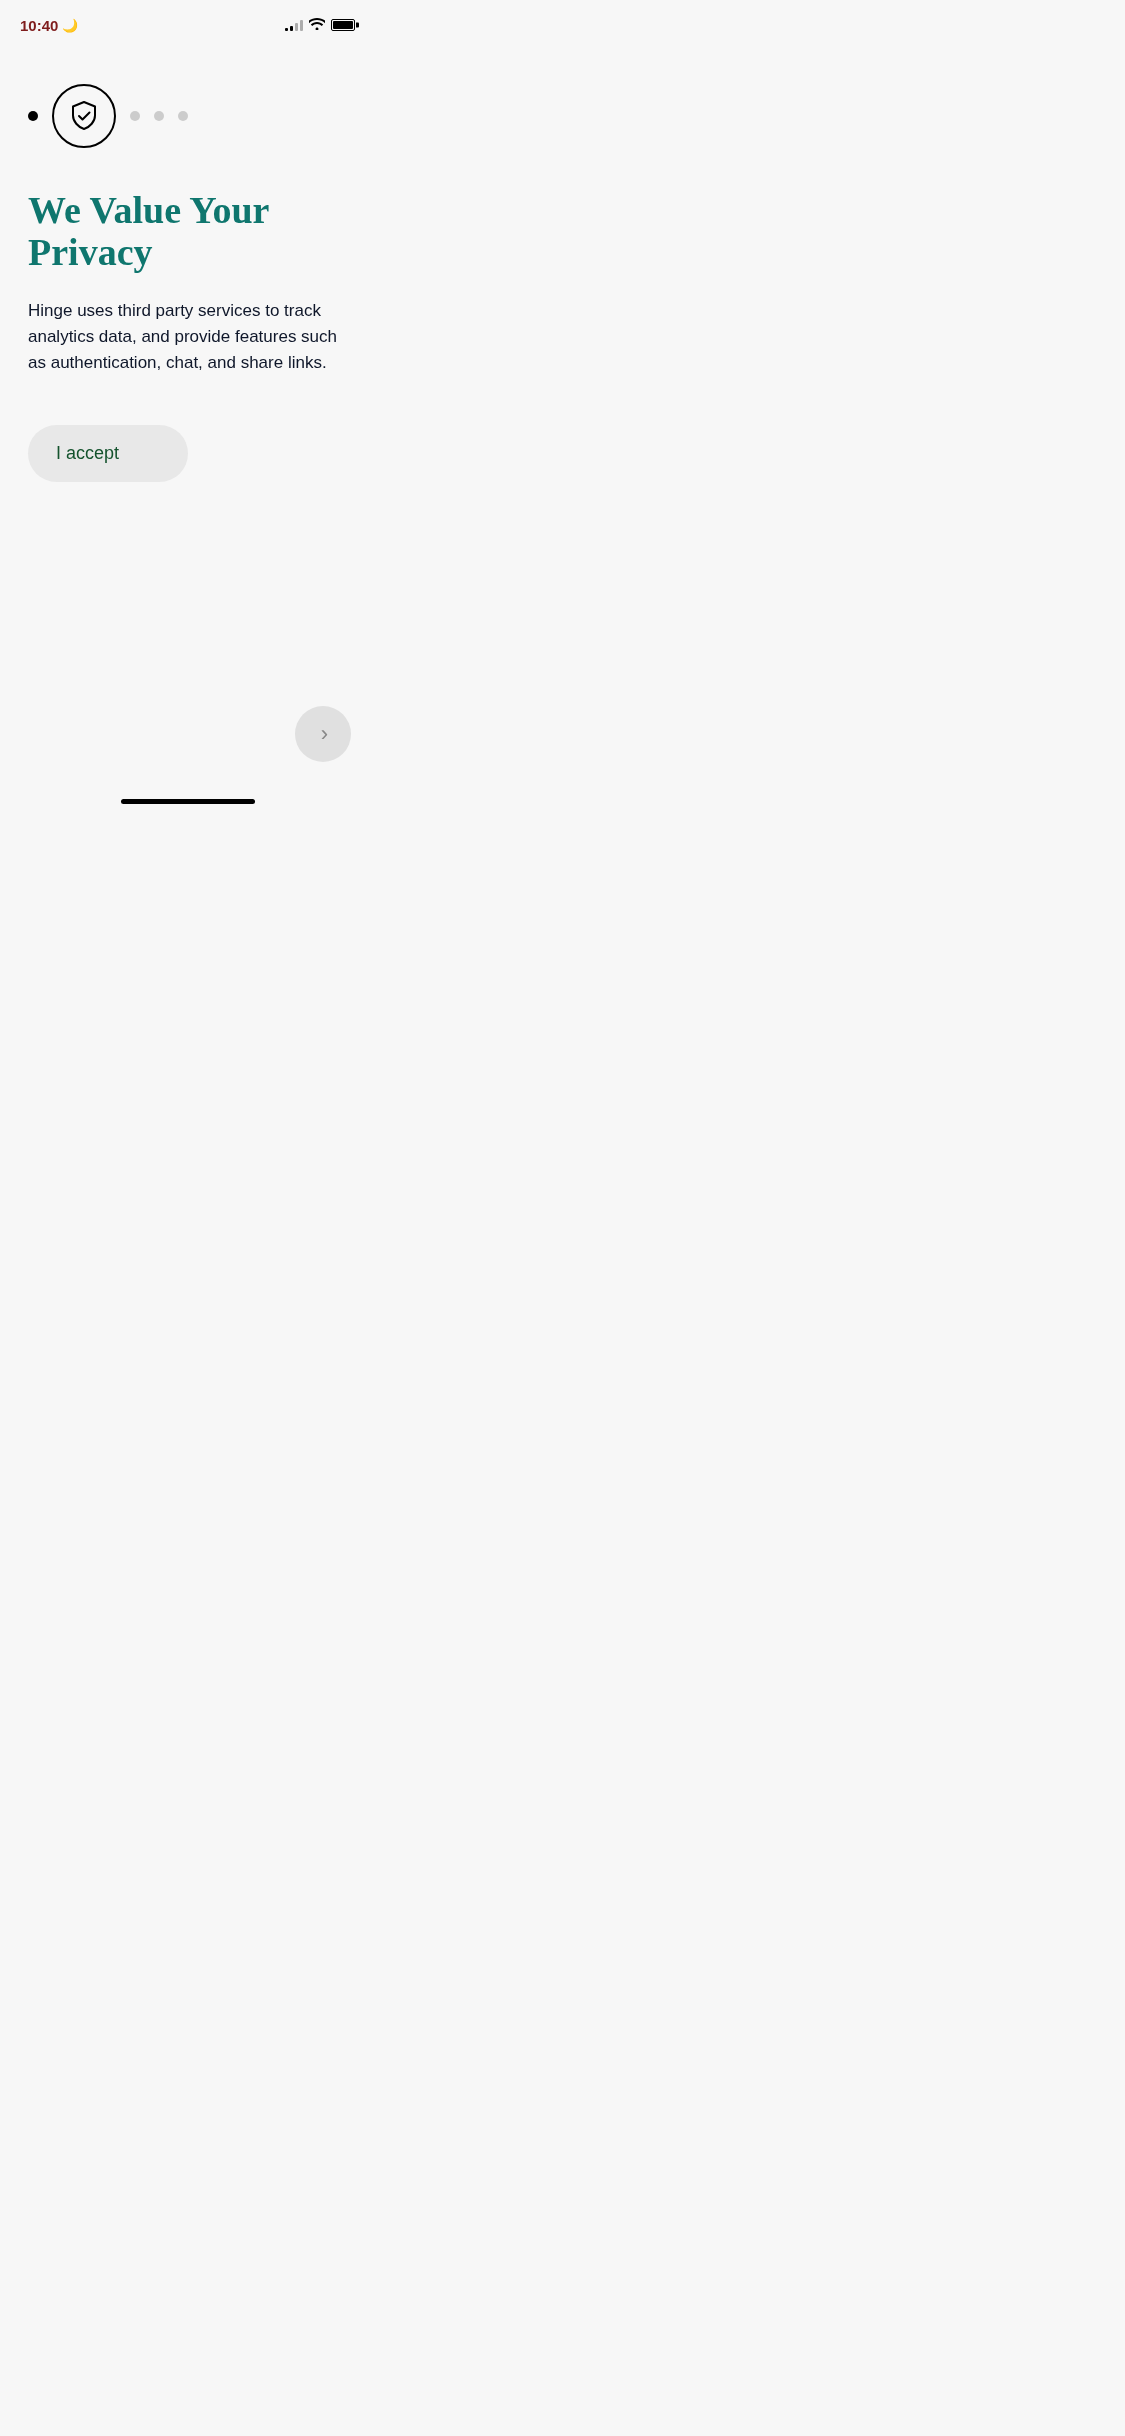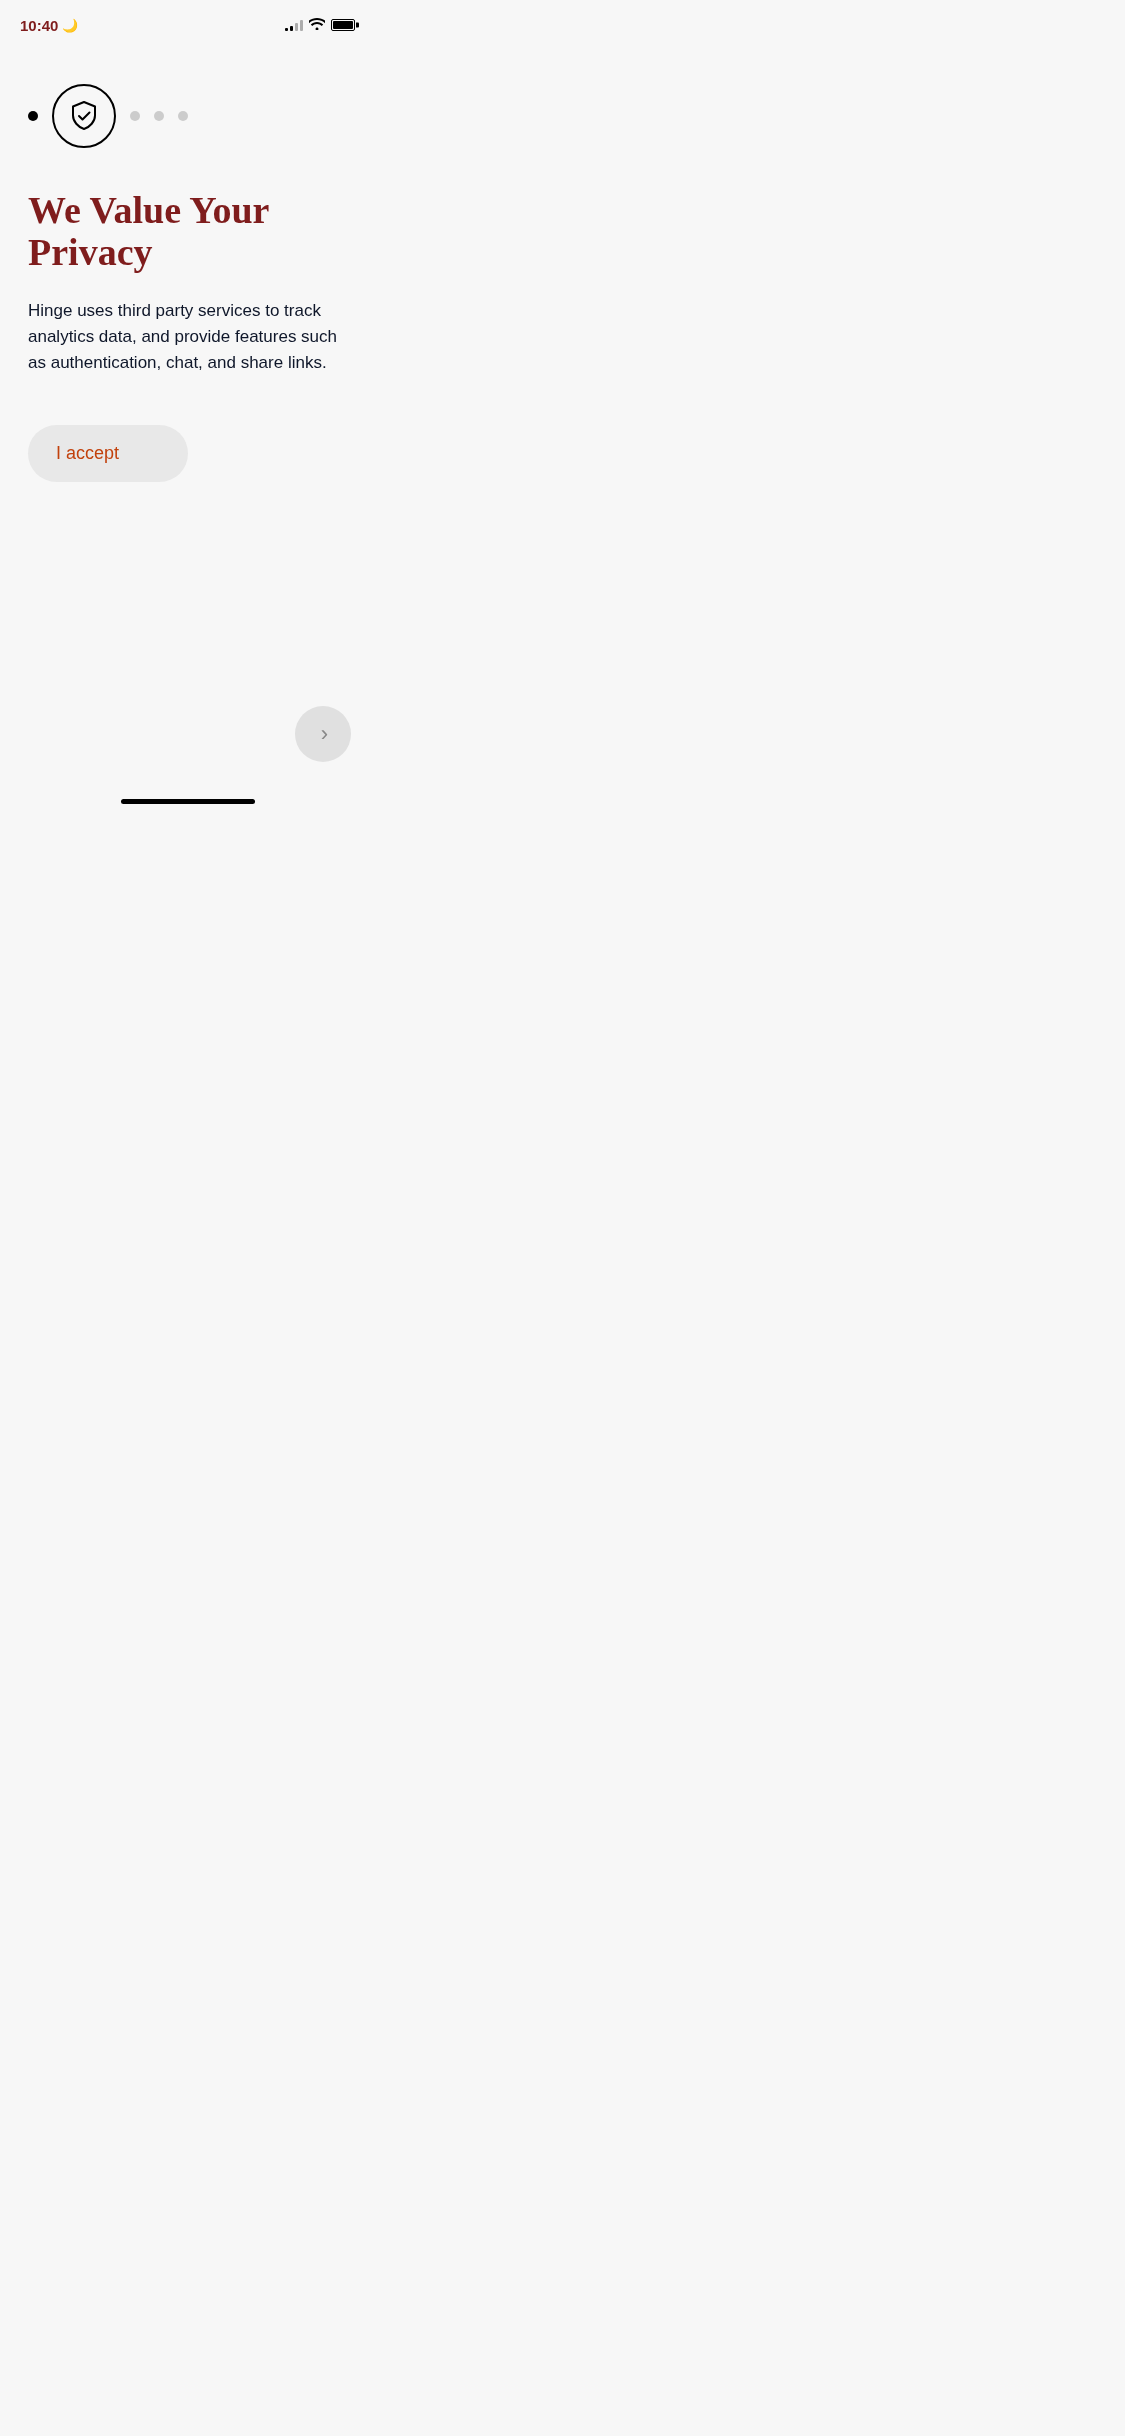--- a/index.html
+++ b/index.html
@@ -138,21 +138,21 @@
       width: 10px;
       height: 10px;
       background: #ccc;
       border-radius: 50%;
     }
 
     
     .privacy-title {
       font-size: 38px;
       font-weight: 800;
-      color: #7f1d1d;
+      color: #0f766e;
       line-height: 1.1;
       margin-bottom: 24px;
       font-family: Georgia, 'Times New Roman', serif;
       margin-top: 42px;
     }
 
     
     .privacy-description {
       font-size: 17px;
       color: #0f172a;
@@ -166,21 +166,21 @@
       display: inline-flex;
       align-items: center;
       justify-content: flex-start;
       padding: 18px 28px;
       border-radius: 50px;
       border: none;
       cursor: pointer;
       font-size: 18px;
       font-weight: 500;
       background: #e8e8e8;
-      color: #c2410c;
+      color: #14532d;
       margin-bottom: 16px;
       min-width: 160px;
     }
 
     .btn-accept {
       min-width: 160px;
     }
 
     .btn-personalize {
       min-width: 260px;

